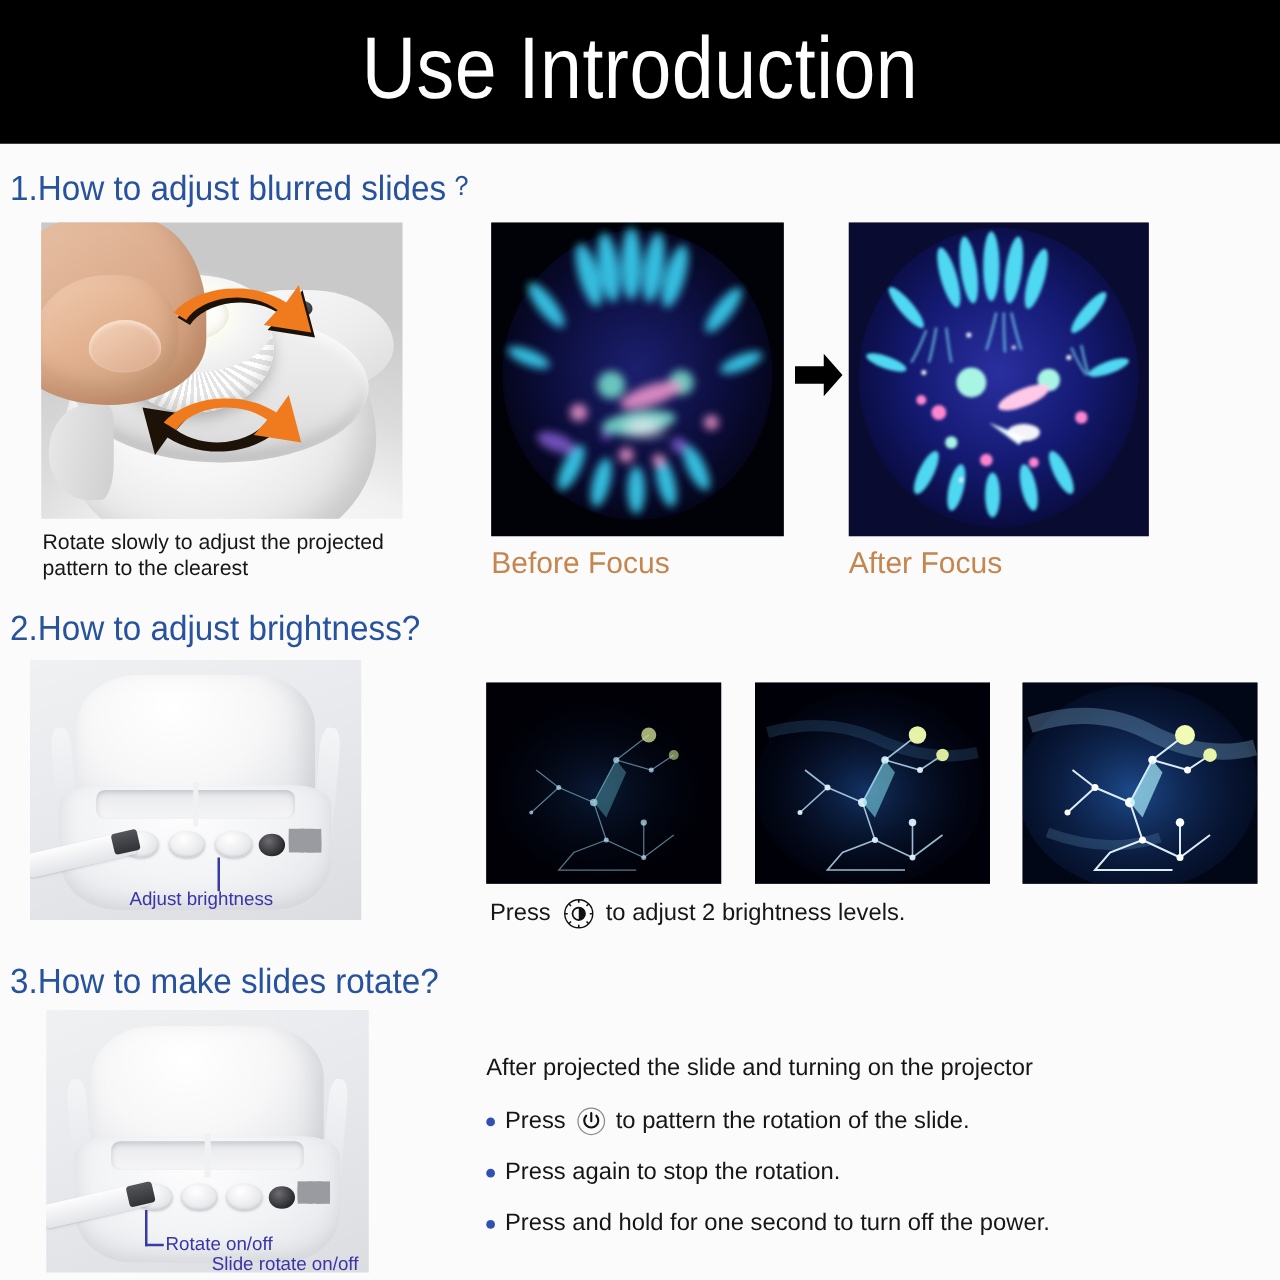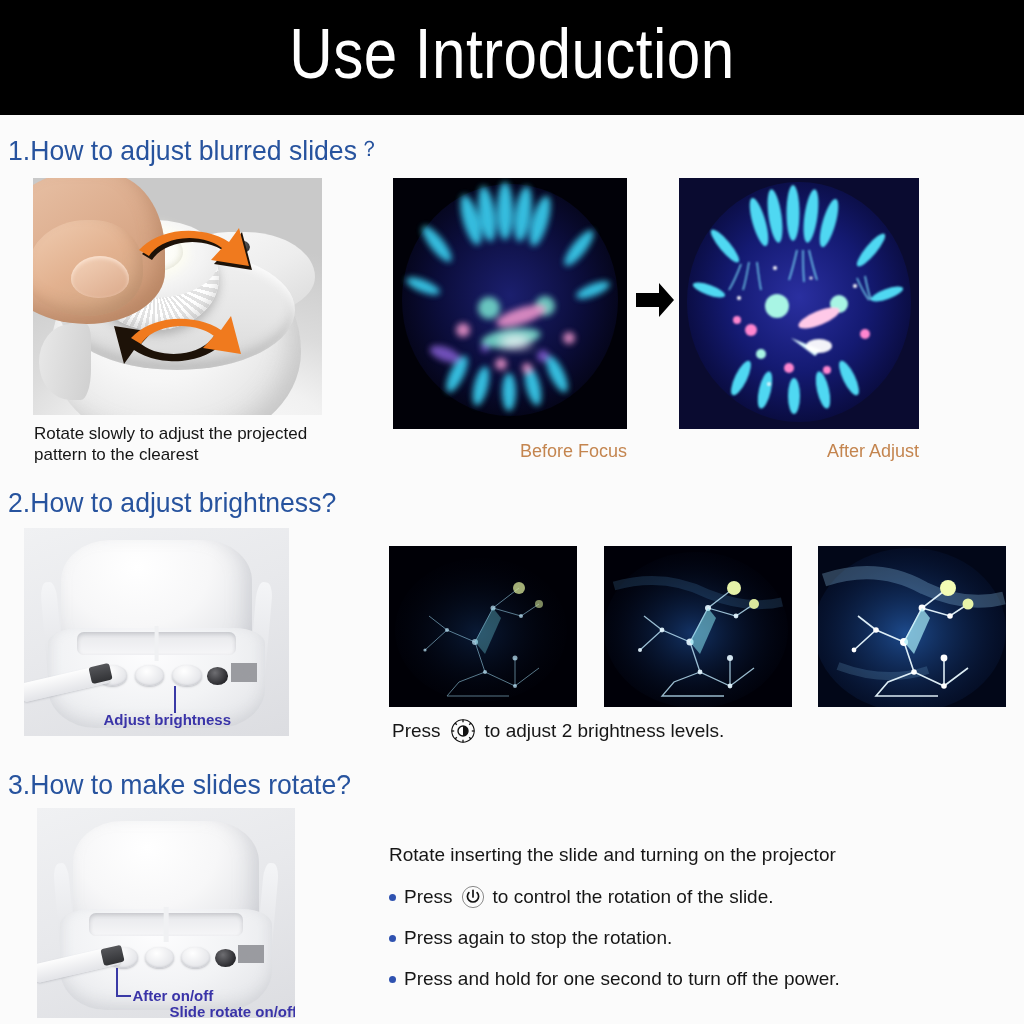--- a/index.html
+++ b/index.html
@@ -156,36 +156,35 @@
     overflow: hidden;
   }
   #proj-before { left: 393px; top: 178px; width: 234px; height: 251px; }
   #proj-after  { left: 679px; top: 178px; width: 240px; height: 251px; }
 
   .jelly-svg { position: absolute; left: 0; top: 0; width: 100%; height: 100%; }
 
   .proj-label {
     position: absolute;
     color: #c4854f;
-    font-size: 18px;
+    font-size: 24px;
     line-height: 22px;
-    text-align: right;
+    text-align: left;
     white-space: nowrap;
   }
   #lab-before { left: 393px; top: 440px; width: 234px; }
   #lab-after  { left: 679px; top: 440px; width: 240px; }
 
   .big-arrow { position: absolute; left: 634px; top: 280px; width: 42px; height: 40px; }
 
   
   .backphoto {
     position: absolute;
     background: linear-gradient(160deg, #f0f1f3 0%, #e8e9ec 45%, #dcdde1 100%);
     overflow: hidden;
-    font-weight: bold;
   }
   #photo-back2 { left: 24px; top: 528px; width: 265px; height: 208px; }
   #photo-back3 { left: 37px; top: 808px; width: 258px; height: 210px; }
 
   .bp-dome {
     position: absolute; left: 14%; top: 6%; width: 72%; height: 58%;
     border-radius: 26% 26% 18% 18% / 34% 34% 22% 22%;
     background: radial-gradient(ellipse at 40% 22%, #ffffff 0%, #f7f7f8 45%, #e6e7ea 78%, #d6d7db 100%);
     box-shadow: inset -8px -8px 18px rgba(170,172,180,.35);
   }
@@ -451,21 +450,21 @@
           <circle cx="60" cy="120" r="2"></circle>
           <circle cx="176" cy="108" r="2"></circle>
           <circle cx="132" cy="100" r="1.6"></circle>
           <circle cx="90" cy="206" r="1.6"></circle>
         </g>
         <path d="M112 160 l30 12 l-6 6 z" fill="#dffcff"></path>
         <ellipse cx="140" cy="168" rx="13" ry="7" fill="#ffffff" opacity="0.95"></ellipse>
       </g>
     </svg>
   </div>
-  <div class="proj-label" id="lab-after">After Adjust</div>
+  <div class="proj-label" id="lab-after">After Focus</div>
 
   <div class="sec-head" id="head2">2.How to adjust brightness?</div>
 
   <div class="backphoto" id="photo-back2">
     <div class="bp-legL"></div>
     <div class="bp-legR"></div>
     <div class="bp-dome"></div>
     <div class="bp-base"></div>
     <div class="bp-slot"></div>
     <div class="bp-btn b1"></div>
@@ -612,35 +611,35 @@
     <div class="bp-slot"></div>
     <div class="bp-btn b1"></div>
     <div class="bp-btn b2"></div>
     <div class="bp-btn b3"></div>
     <div class="bp-port"></div>
     <div class="bp-grille"></div>
     <div class="bp-cable"></div>
     <div class="bp-plug"></div>
     <div class="anno-line" style="left:30.5%; top:76%; width:2px; height:14%;"></div>
     <div class="anno-line" style="left:30.5%; top:89%; width:6%; height:2px;"></div>
-    <div class="anno-text" style="left:37%; top:85%;">After on/off</div>
+    <div class="anno-text" style="left:37%; top:85%;">Rotate on/off</div>
     <div class="anno-text" style="left:37%; top:93%;margin-left:37px;">Slide rotate on/off</div>
   </div>
 
-  <div id="s3-intro">Rotate inserting the slide and turning on the projector</div>
+  <div id="s3-intro">After projected the slide and turning on the projector</div>
 
   <div class="bullet-row" id="bul1">
     <span class="dot"></span>
     <span>Press</span>
     <svg width="24" height="24" viewBox="0 0 24 24">
       <circle cx="12" cy="12" r="10.6" fill="none" stroke="#8a8a8a" stroke-width="1"></circle>
       <path d="M12 5.4 V12" stroke="#111" stroke-width="1.7" stroke-linecap="round"></path>
       <path d="M7.9 7.6 a5.6 5.6 0 1 0 8.2 0" fill="none" stroke="#111" stroke-width="1.7" stroke-linecap="round"></path>
     </svg>
-    <span>to control the rotation of the slide.</span>
+    <span>to pattern the rotation of the slide.</span>
   </div>
 
   <div class="bullet-row" id="bul3">
     <span class="dot"></span>
     <span>Press and hold for one second to turn off the power.</span>
   </div>
 
   <div class="bullet-row" id="bul2">
     <span class="dot"></span>
     <span>Press again to stop the rotation.</span>

